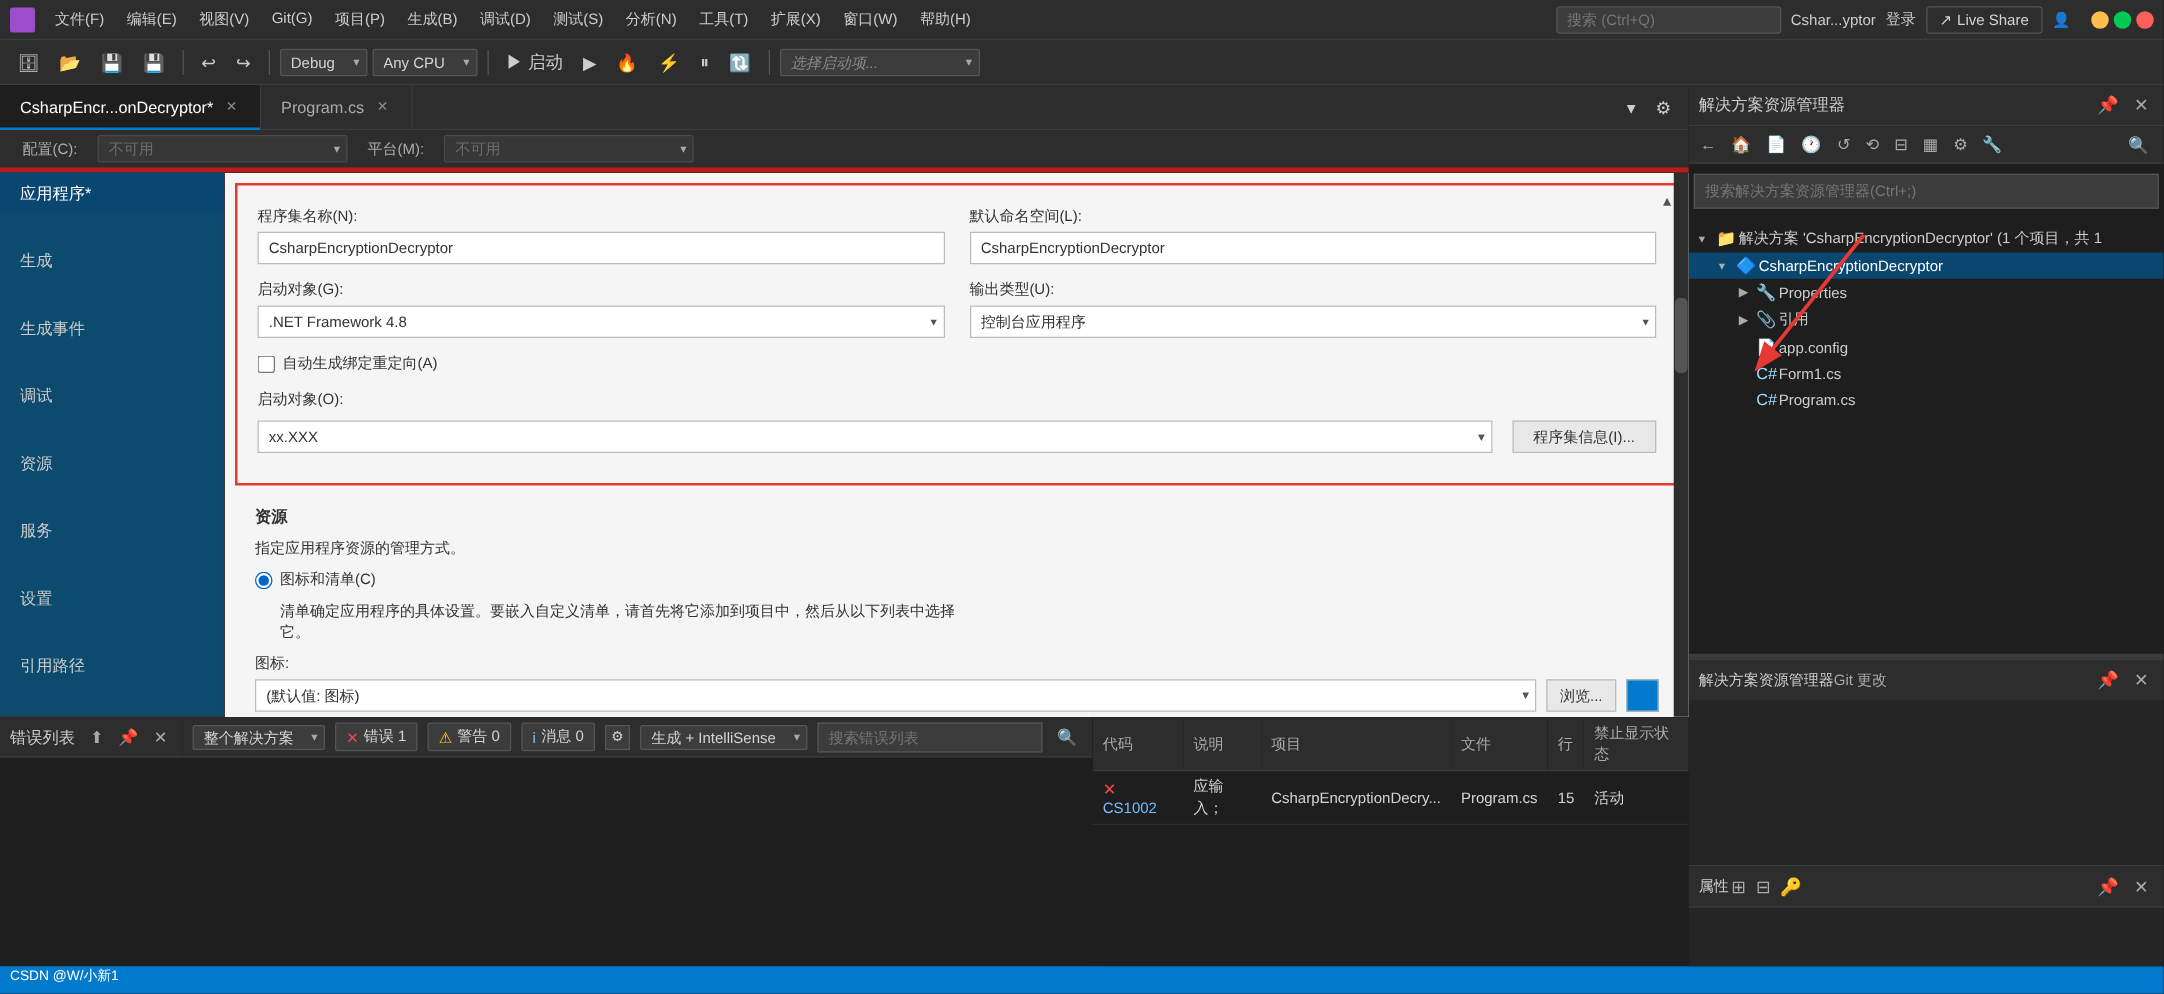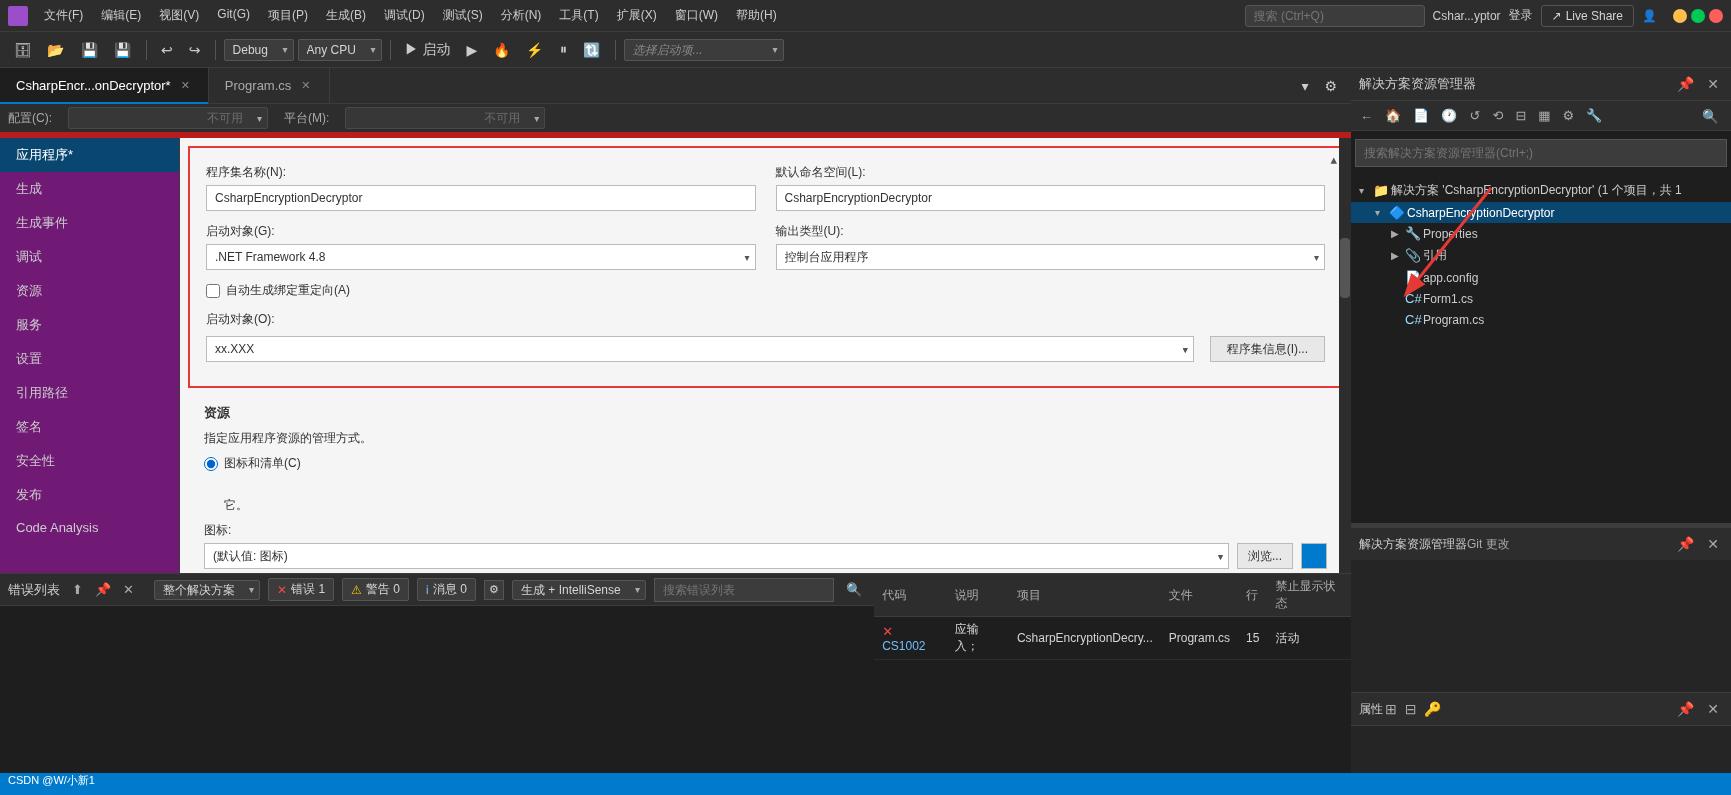--- a/index.html
+++ b/index.html
@@ -123,25 +123,26 @@
       position: absolute;
       right: 6px;
       color: #aaa;
       pointer-events: none;
       font-size: 10px;
     }
 
     
     .sidebar {
       width: 180px;
-      background: #701a75;
+      background: #0c4a6e;
       flex-shrink: 0;
       border-right: 1px solid #3c3c3c;
       display: flex;
       flex-direction: column;
+      gap: 20px;
     }
     .sidebar-item {
       padding: 8px 16px;
       cursor: pointer;
       color: #cccccc;
       font-size: 13px;
     }
     .sidebar-item.active { background: #094771; color: #fff; }
 
     
@@ -187,36 +188,35 @@
       gap: 4px;
       padding-right: 8px;
     }
 
     
     .config-bar {
       background: #2d2d2d;
       display: flex;
       align-items: center;
       height: 34px;
-      padding: 0 8px;
+      padding: 0 18px;
       gap: 16px;
-      border-bottom: 6px solid #b91c1c;
+      border-bottom: 4px solid #b91c1c;
     }
     .config-label { color: #aaa; font-size: 12px; }
     .config-dropdown {
       background: #3c3c3c;
       border: 1px solid #555;
       color: #888;
       padding: 3px 24px 3px 8px;
       font-size: 12px;
       border-radius: 2px;
       cursor: not-allowed;
       appearance: none;
       width: 200px;
-      text-align: right;
     }
 
     
     .props-section {
       border: 2px solid #e53935;
       margin: 8px;
       padding: 16px;
       background: #f5f5f5;
     }
 
@@ -871,21 +871,21 @@
 
         <div class="resources-section">
           <div class="resources-title">资源</div>
           <div class="resources-desc">指定应用程序资源的管理方式。</div>
 
           <div class="radio-row">
             <input type="radio" name="resource-type" id="iconmanifest" checked="" style="">
             <label for="iconmanifest">图标和清单(C)</label>
           </div>
           <div class="radio-desc">
-            <br>
+            <span>清单确定应用程序的具体设置。要嵌入自定义清单，请首先将它添加到项目中，然后从以下列表中选择</span><br>
             <span>它。</span>
           </div>
 
           <div class="icon-label" style="margin-bottom:4px;color:#333;font-size:12px;">图标:</div>
           <div class="icon-row">
             <div class="icon-select-wrap">
               <select class="icon-select">
                 <option>(默认值: 图标)</option>
               </select>
               <span style="position:absolute;right:6px;top:50%;transform:translateY(-50%);color:#555;pointer-events:none;font-size:10px;">▾</span>

